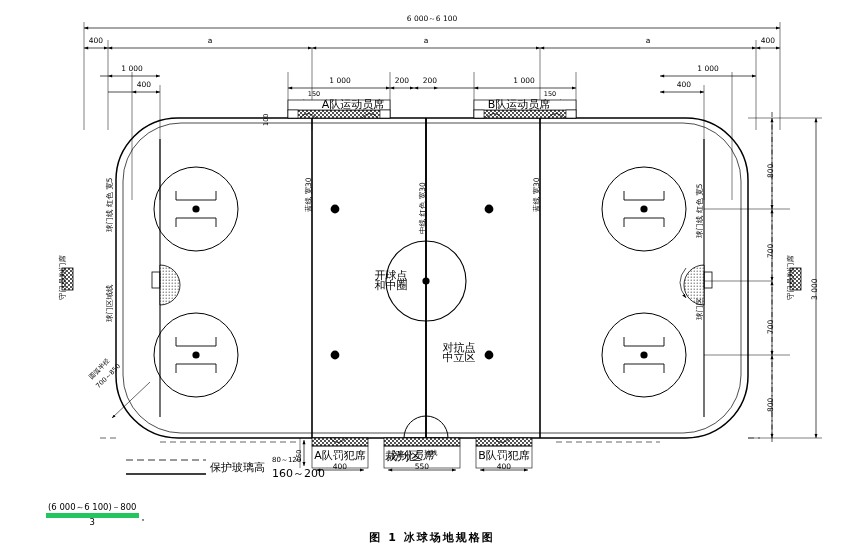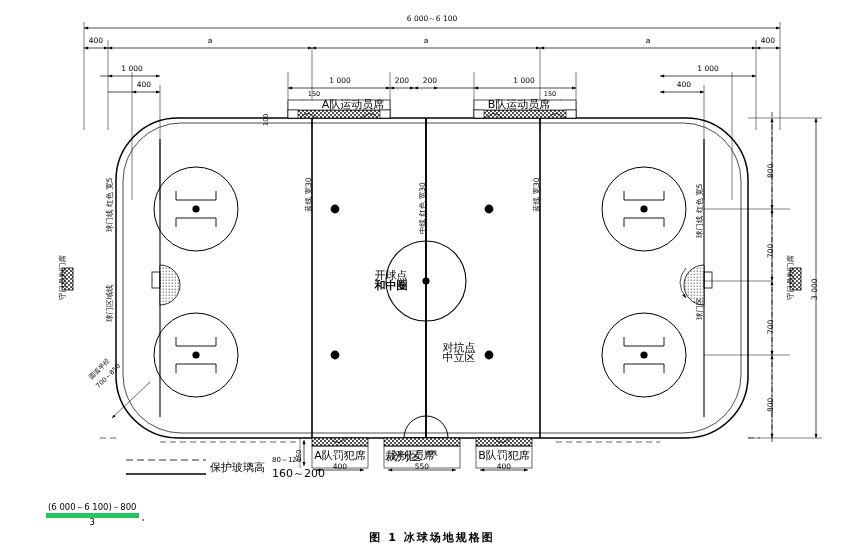--- a/index.html
+++ b/index.html
@@ -303,21 +303,21 @@
 
   <div class="vlbl" style="left:695px;top:238px;">球门线  红色  宽5</div>
   <div class="vlbl" style="left:695px;top:320px;">球门区</div>
 
   <div class="vlbl" style="left:304px;top:212px;">蓝线   宽30</div>
   <div class="vlbl" style="left:532px;top:212px;">蓝线   宽30</div>
 
   <div class="vlbl" style="left:418px;top:234px;">中线   红色   宽30</div>
 
   <div class="lbl c" style="left:368px;top:270px;width:46px;">开球点</div>
-  <div class="lbl c" style="left:368px;top:280px;width:46px;font-weight:bold;">和中圈</div>
+  <div class="lbl c" style="left:368px;top:280px;width:46px;">和中圈</div>
 
   <div class="lbl c" style="left:436px;top:342px;width:46px;">对抗点</div>
   <div class="lbl c" style="left:436px;top:352px;width:46px;">中立区</div>
 
   <div class="lbl" style="left:88px;top:376px;transform:rotate(-45deg);transform-origin:0 0;font-size:6.5px;">圆弧半径</div>
   <div class="lbl" style="left:95px;top:385px;transform:rotate(-45deg);transform-origin:0 0;font-size:6.5px;">700～850</div>
 
   <div class="lbl c" style="left:382px;top:450px;width:42px;font-size:12px;">裁判区</div>
   <div class="lbl c" style="left:424px;top:450px;width:14px;font-size:6.5px;">辅线</div>
 

